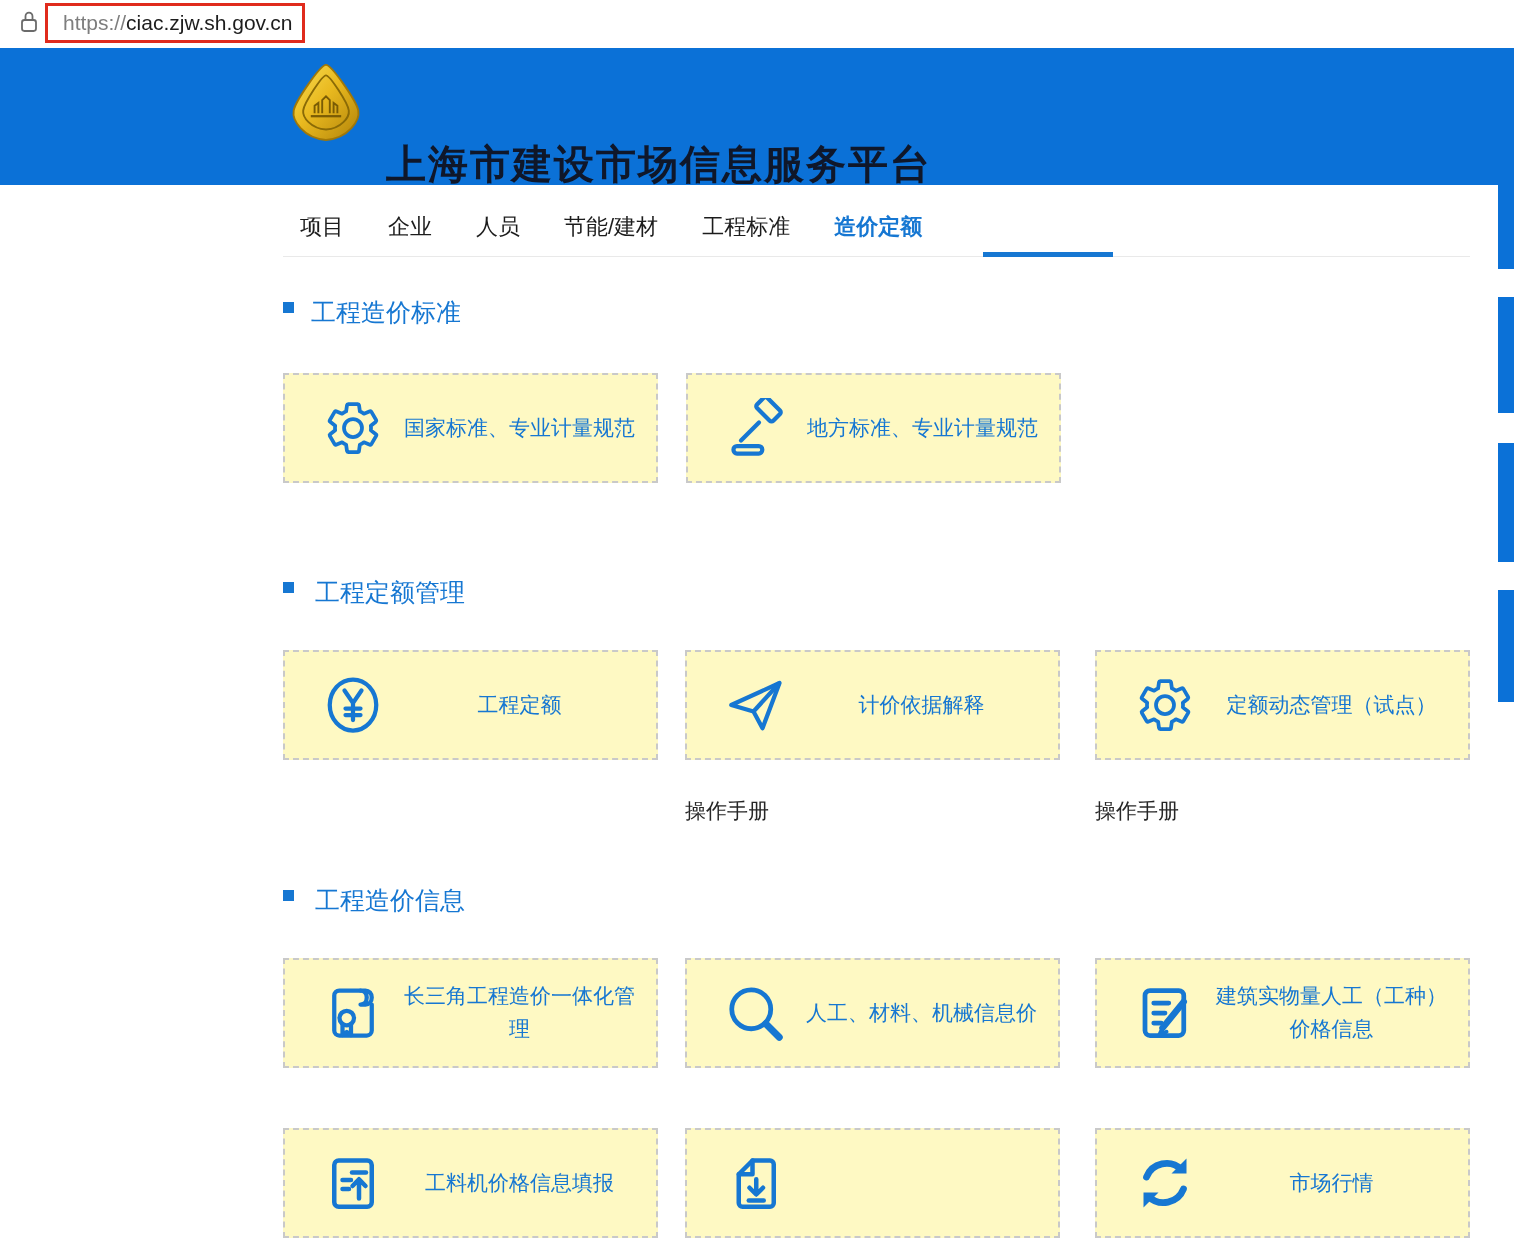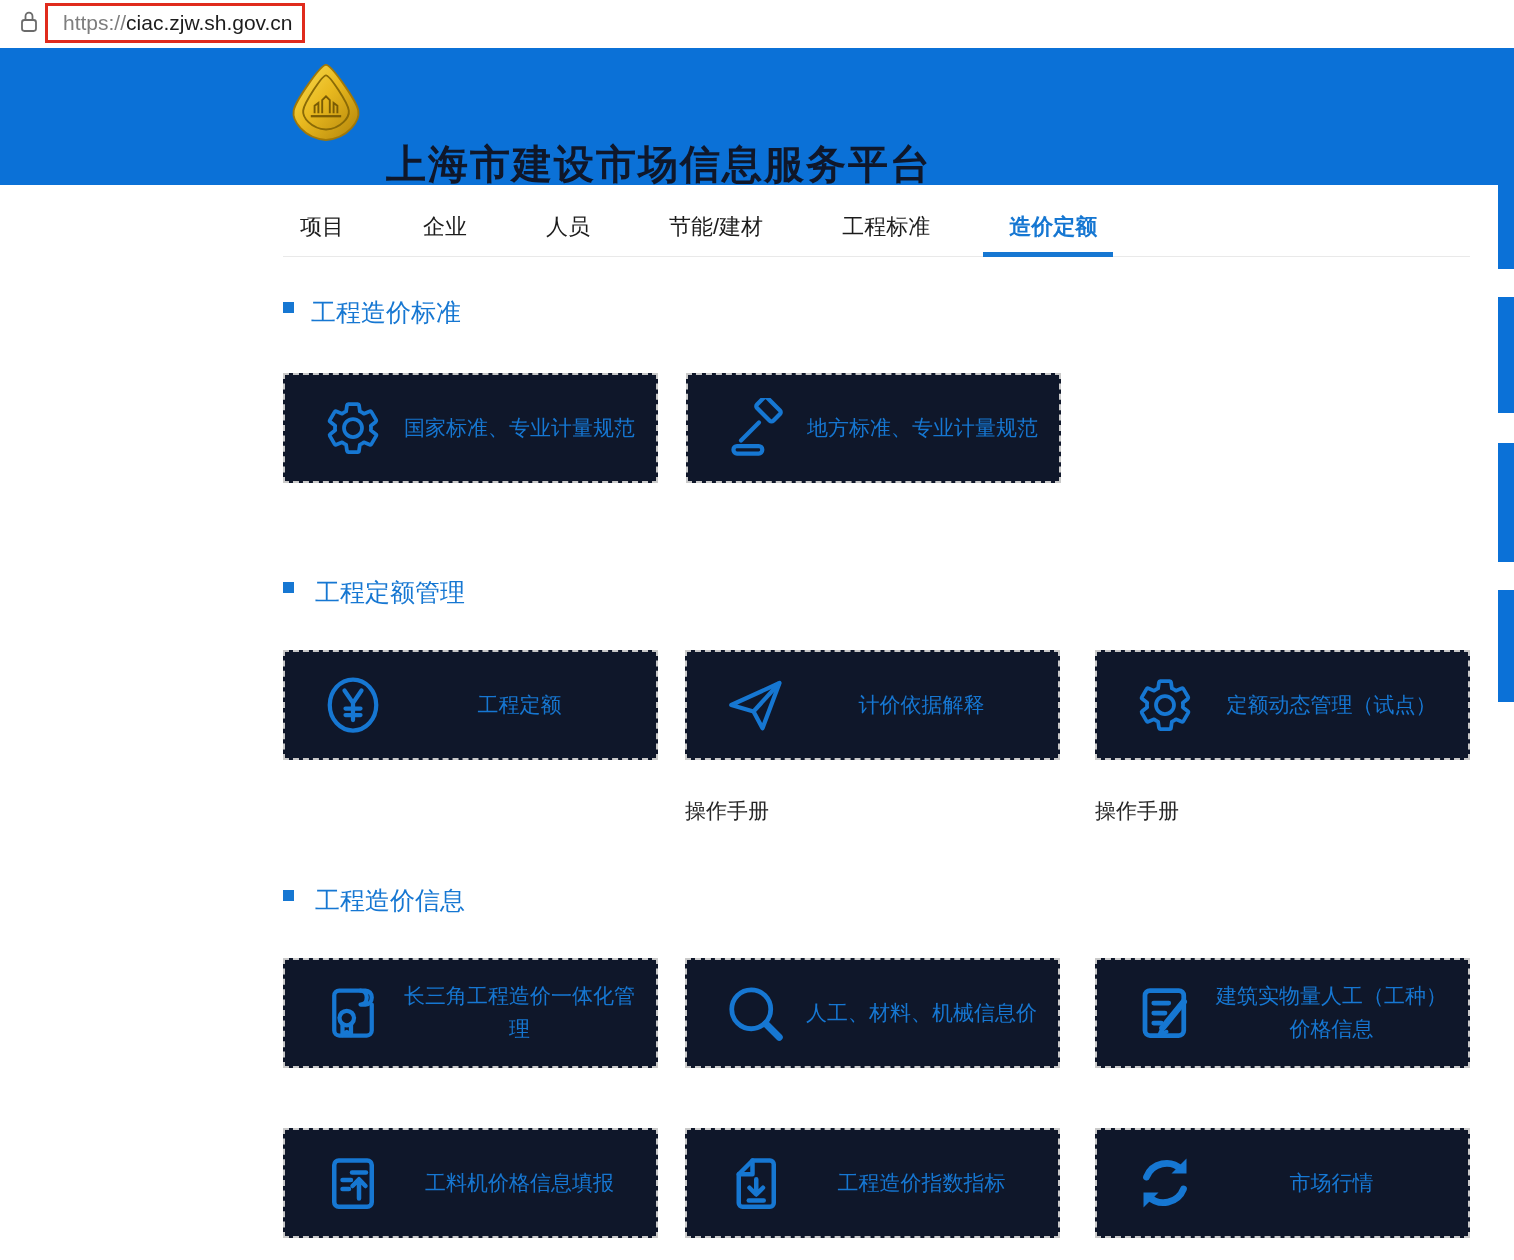--- a/index.html
+++ b/index.html
@@ -24,33 +24,33 @@
 
   
   .header { position:absolute; top:48px; left:0; width:100%; height:137px; background:#0b71d7; }
   .logo { position:absolute; left:288px; top:15px; width:76px; height:82px; }
   .site-title {
     position:absolute; left:386px; top:50%; transform:translateY(-50%);
     color:#0f172a; font-size:40px; font-weight:bold; letter-spacing:2px; white-space:nowrap;margin-top:47px;
   }
 
   
-  .tabs { position:absolute; top:185px; left:300px; display:flex; gap:79px; height:83px; align-items:center; }
+  .tabs { position:absolute; top:185px; left:300px; display:flex; gap:44px; height:83px; align-items:center; }
   .tab { font-size:22px; color:#1c1c1c; cursor:pointer; white-space:nowrap; }
   .tab.active { color:#1677d2; font-weight:bold; }
   .tab-underline { position:absolute; left:983px; top:252px; width:130px; height:5px; background:#1677d2; }
   .tabs-divider { position:absolute; left:283px; top:256px; width:1187px; height:1px; background:#e9e9e9; }
 
   
   .bullet { position:absolute; width:11px; height:11px; background:#1677d2; }
   .section-title { position:absolute; color:#1677d2; font-size:25px; white-space:nowrap; }
 
   .card {
     position:absolute; width:375px; height:110px;
-    border:2px dashed #c9c9c9; background:#0f172a;
+    border:2px dashed #c9c9c9; background:#fef9c3;
     display:flex; align-items:center; cursor:pointer;
   }
   .card-icon { width:60px; height:60px; margin-left:38px; flex:0 0 60px; color:#1677d2; }
   .card-icon svg { width:100%; height:100%; display:block; }
   .card-label {
     flex:1; text-align:center; color:#1677d2; font-size:21px;
     line-height:1.55; padding:0 16px;
   }
   .manual-link { position:absolute; font-size:21px; color:#262626; cursor:pointer; white-space:nowrap;margin-top:29px; }
 
@@ -237,21 +237,20 @@
     <div class="card-icon">
       <svg viewBox="0 0 24 24">
         <g fill="none" stroke="currentColor" stroke-width="1.8" stroke-linecap="round" stroke-linejoin="round">
           <path d="M18 3 h-7 L5.5 8.5 V20 c0 .8 .7 1.5 1.5 1.5 h11 c.8 0 1.5-.7 1.5-1.5 V4.5 C19.5 3.7 18.8 3 18 3 z"></path>
           <path d="M11 3 v5.5 H5.5"></path>
           <path d="M12.5 10.5 v6 M9.8 13.9 L12.5 16.6 15.2 13.9"></path>
           <path d="M9.5 19 h6"></path>
         </g>
       </svg>
     </div>
-    <div class="card-label">工程造价指数指标</div>
   </div>
 
   <div class="card" style="left:1095px; top:1128px;">
     <div class="card-icon">
       <svg viewBox="0 0 24 24">
         <g fill="none" stroke="currentColor" stroke-width="2.7" stroke-linecap="round">
           <path d="M4.6 9.6 A 8.6 8.6 0 0 1 18.6 6.6"></path>
           <path d="M19.4 14.4 A 8.6 8.6 0 0 1 5.4 17.4"></path>
         </g>
         <path d="M20.6 2.2 v6 h-6 z" fill="currentColor"></path>

